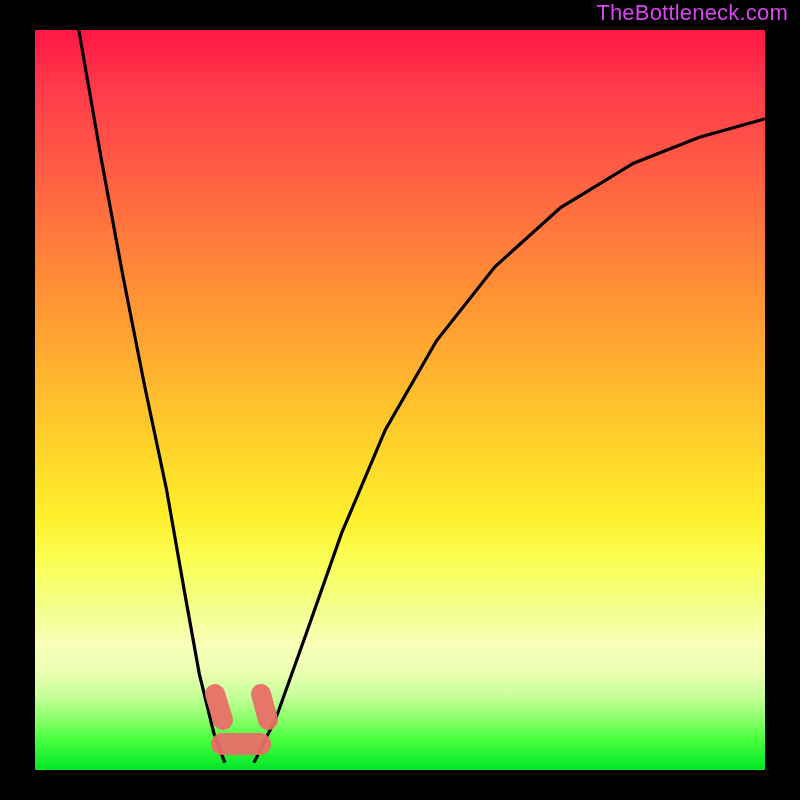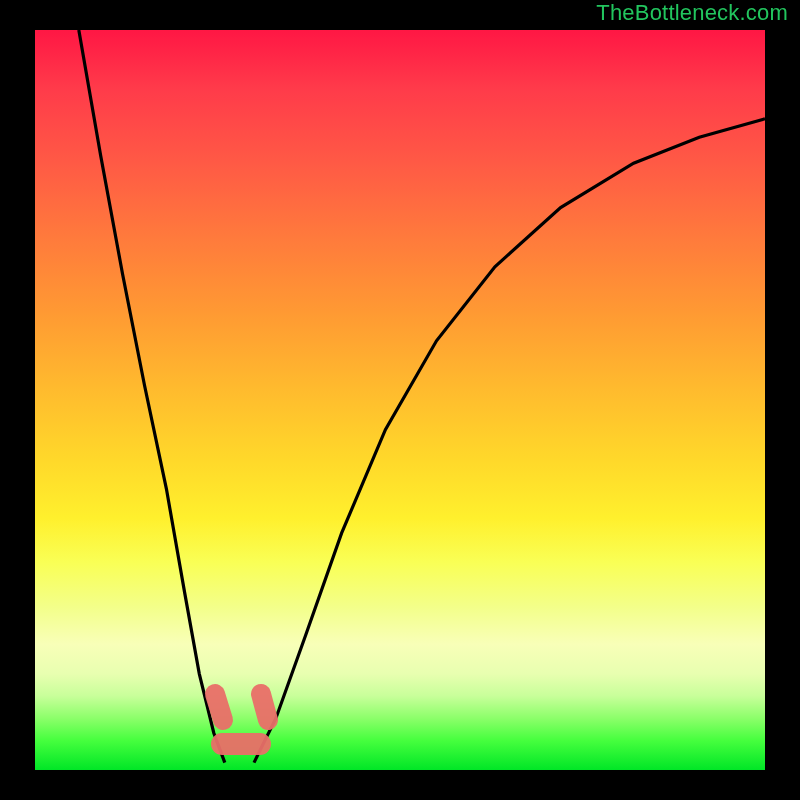--- a/index.html
+++ b/index.html
@@ -37,21 +37,21 @@
       #c8ff9a 90%,
       #8cff6a 93%,
       #46ff3e 96%,
       #00e626 100%
     );
   }
   .watermark {
     position: absolute;
     top: 0px;
     right: 12px;
-    color: #22c55e;
+    color: #d946ef;
     font-size: 22px;
     letter-spacing: 0.2px;
     user-select: none;
   }
   svg.curves {
     position: absolute;
     left: 0;
     top: 0;
   }
   .lobe {

